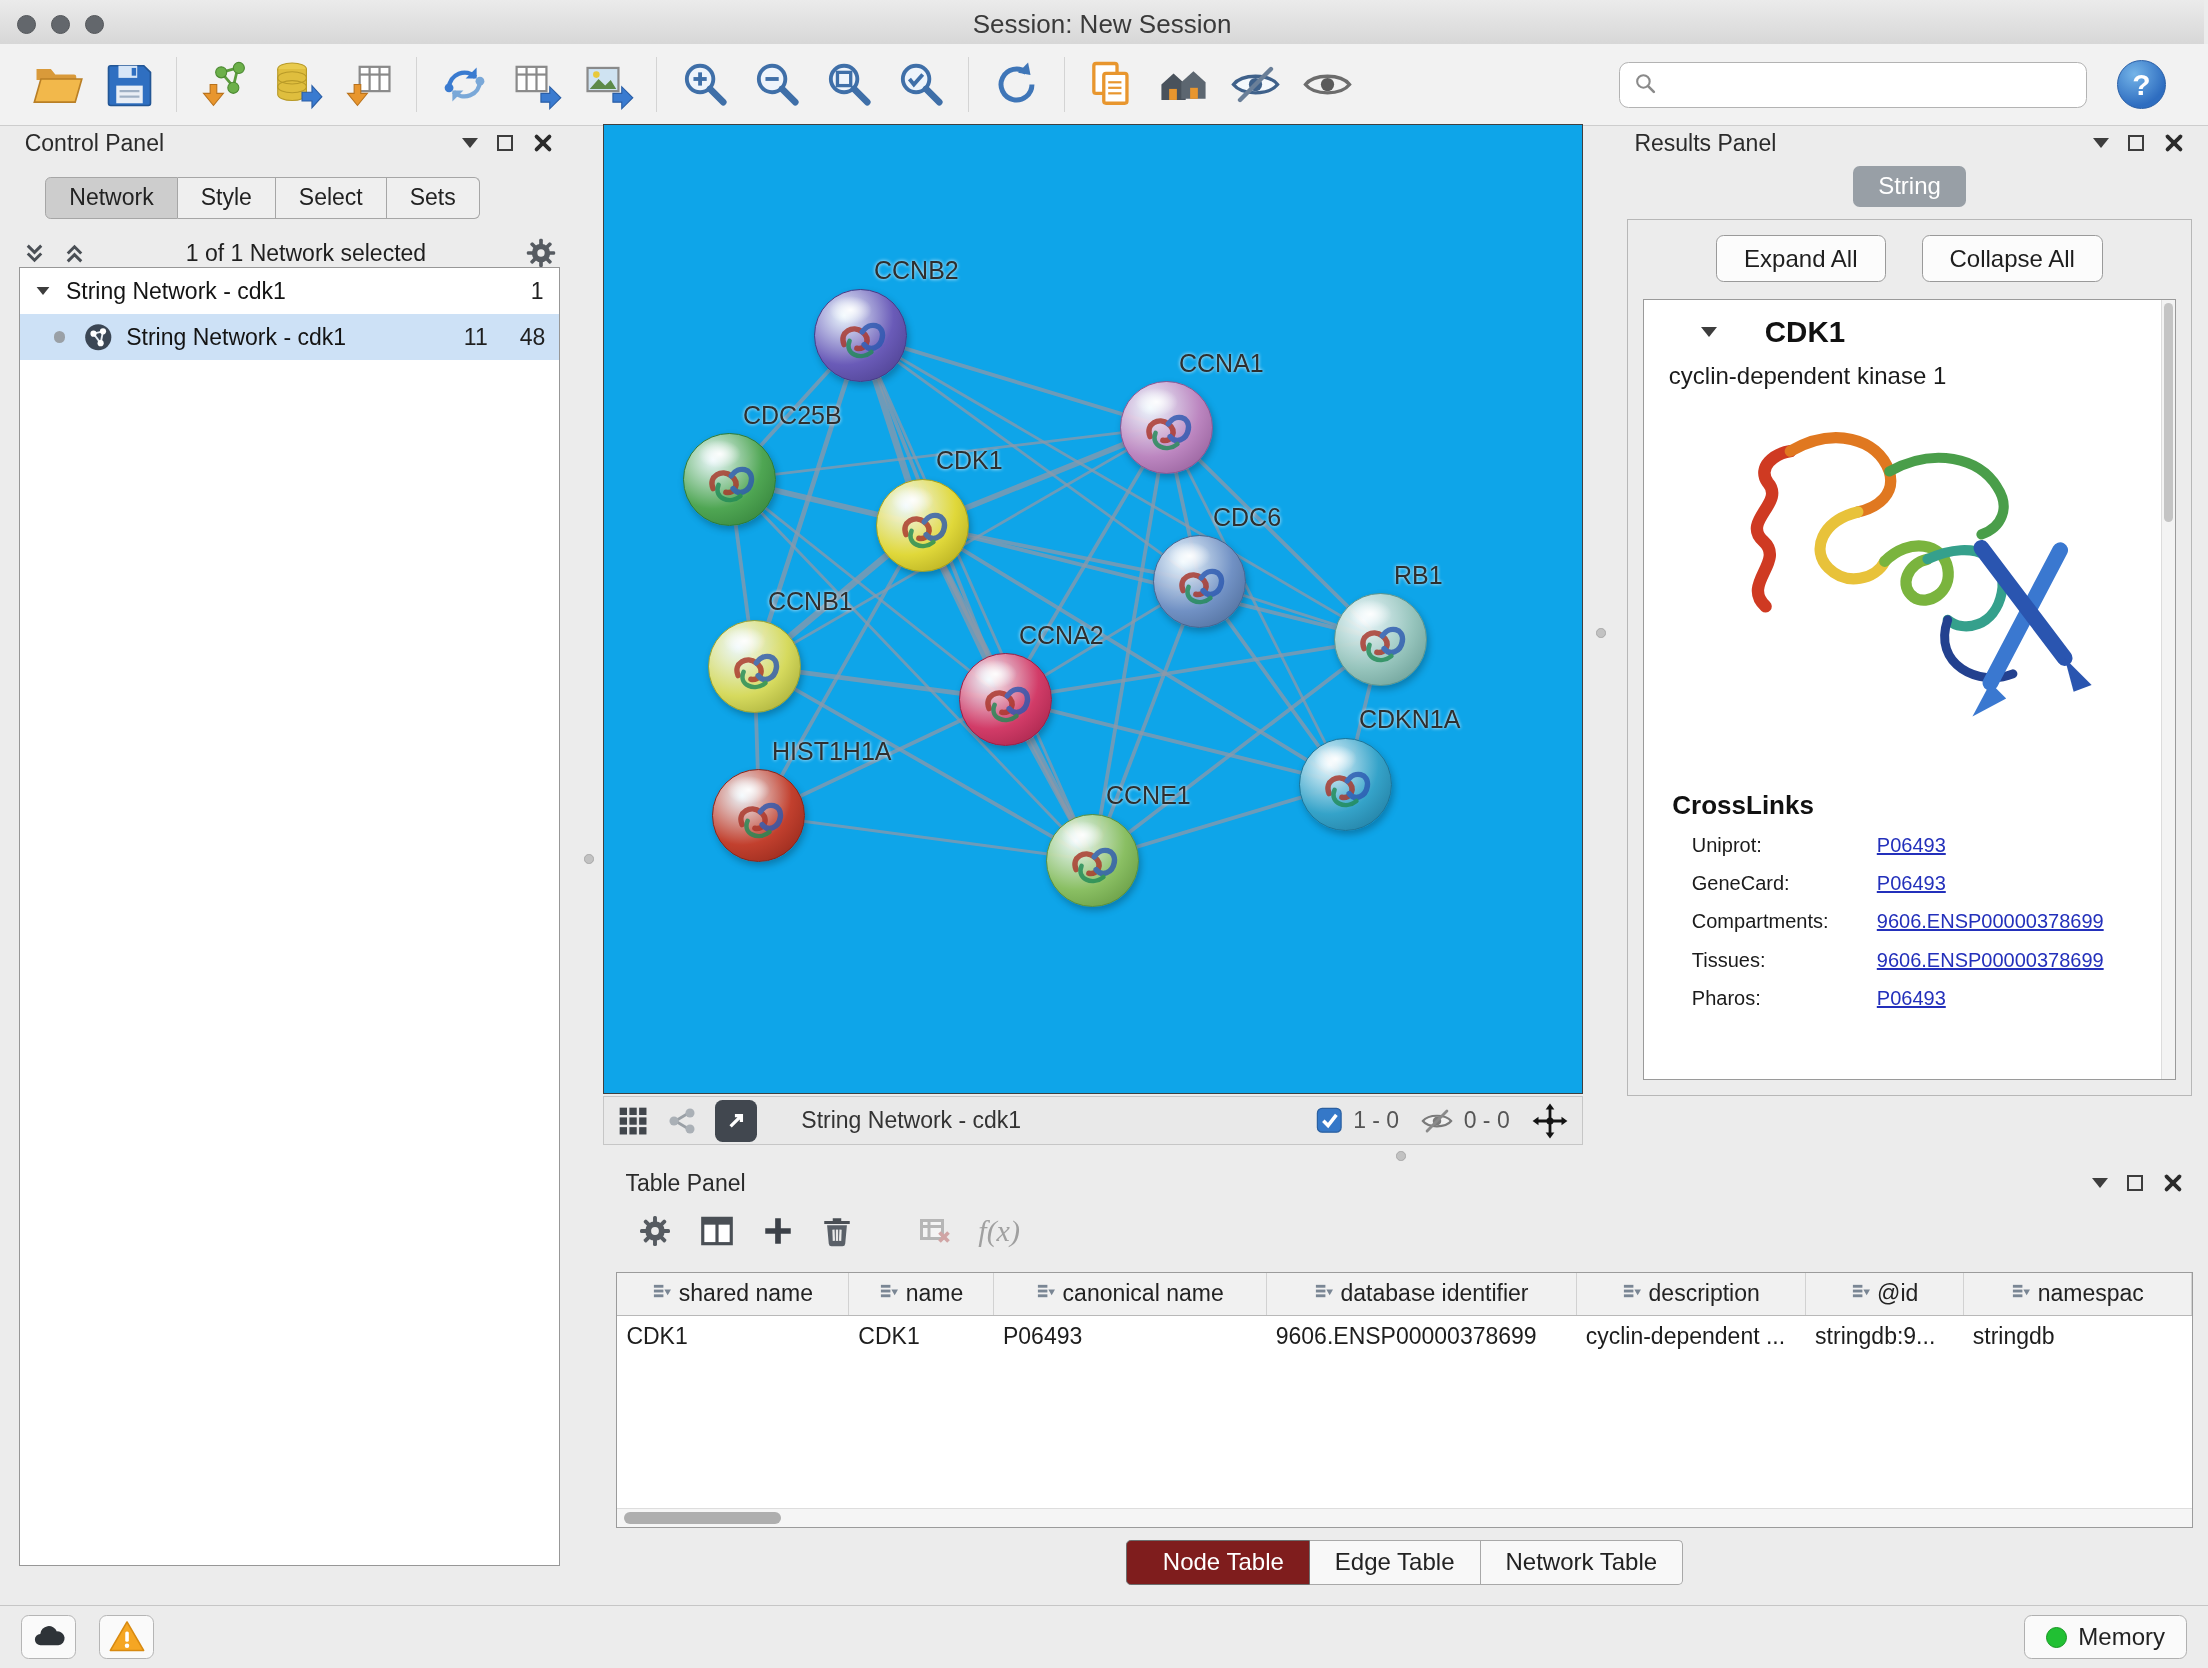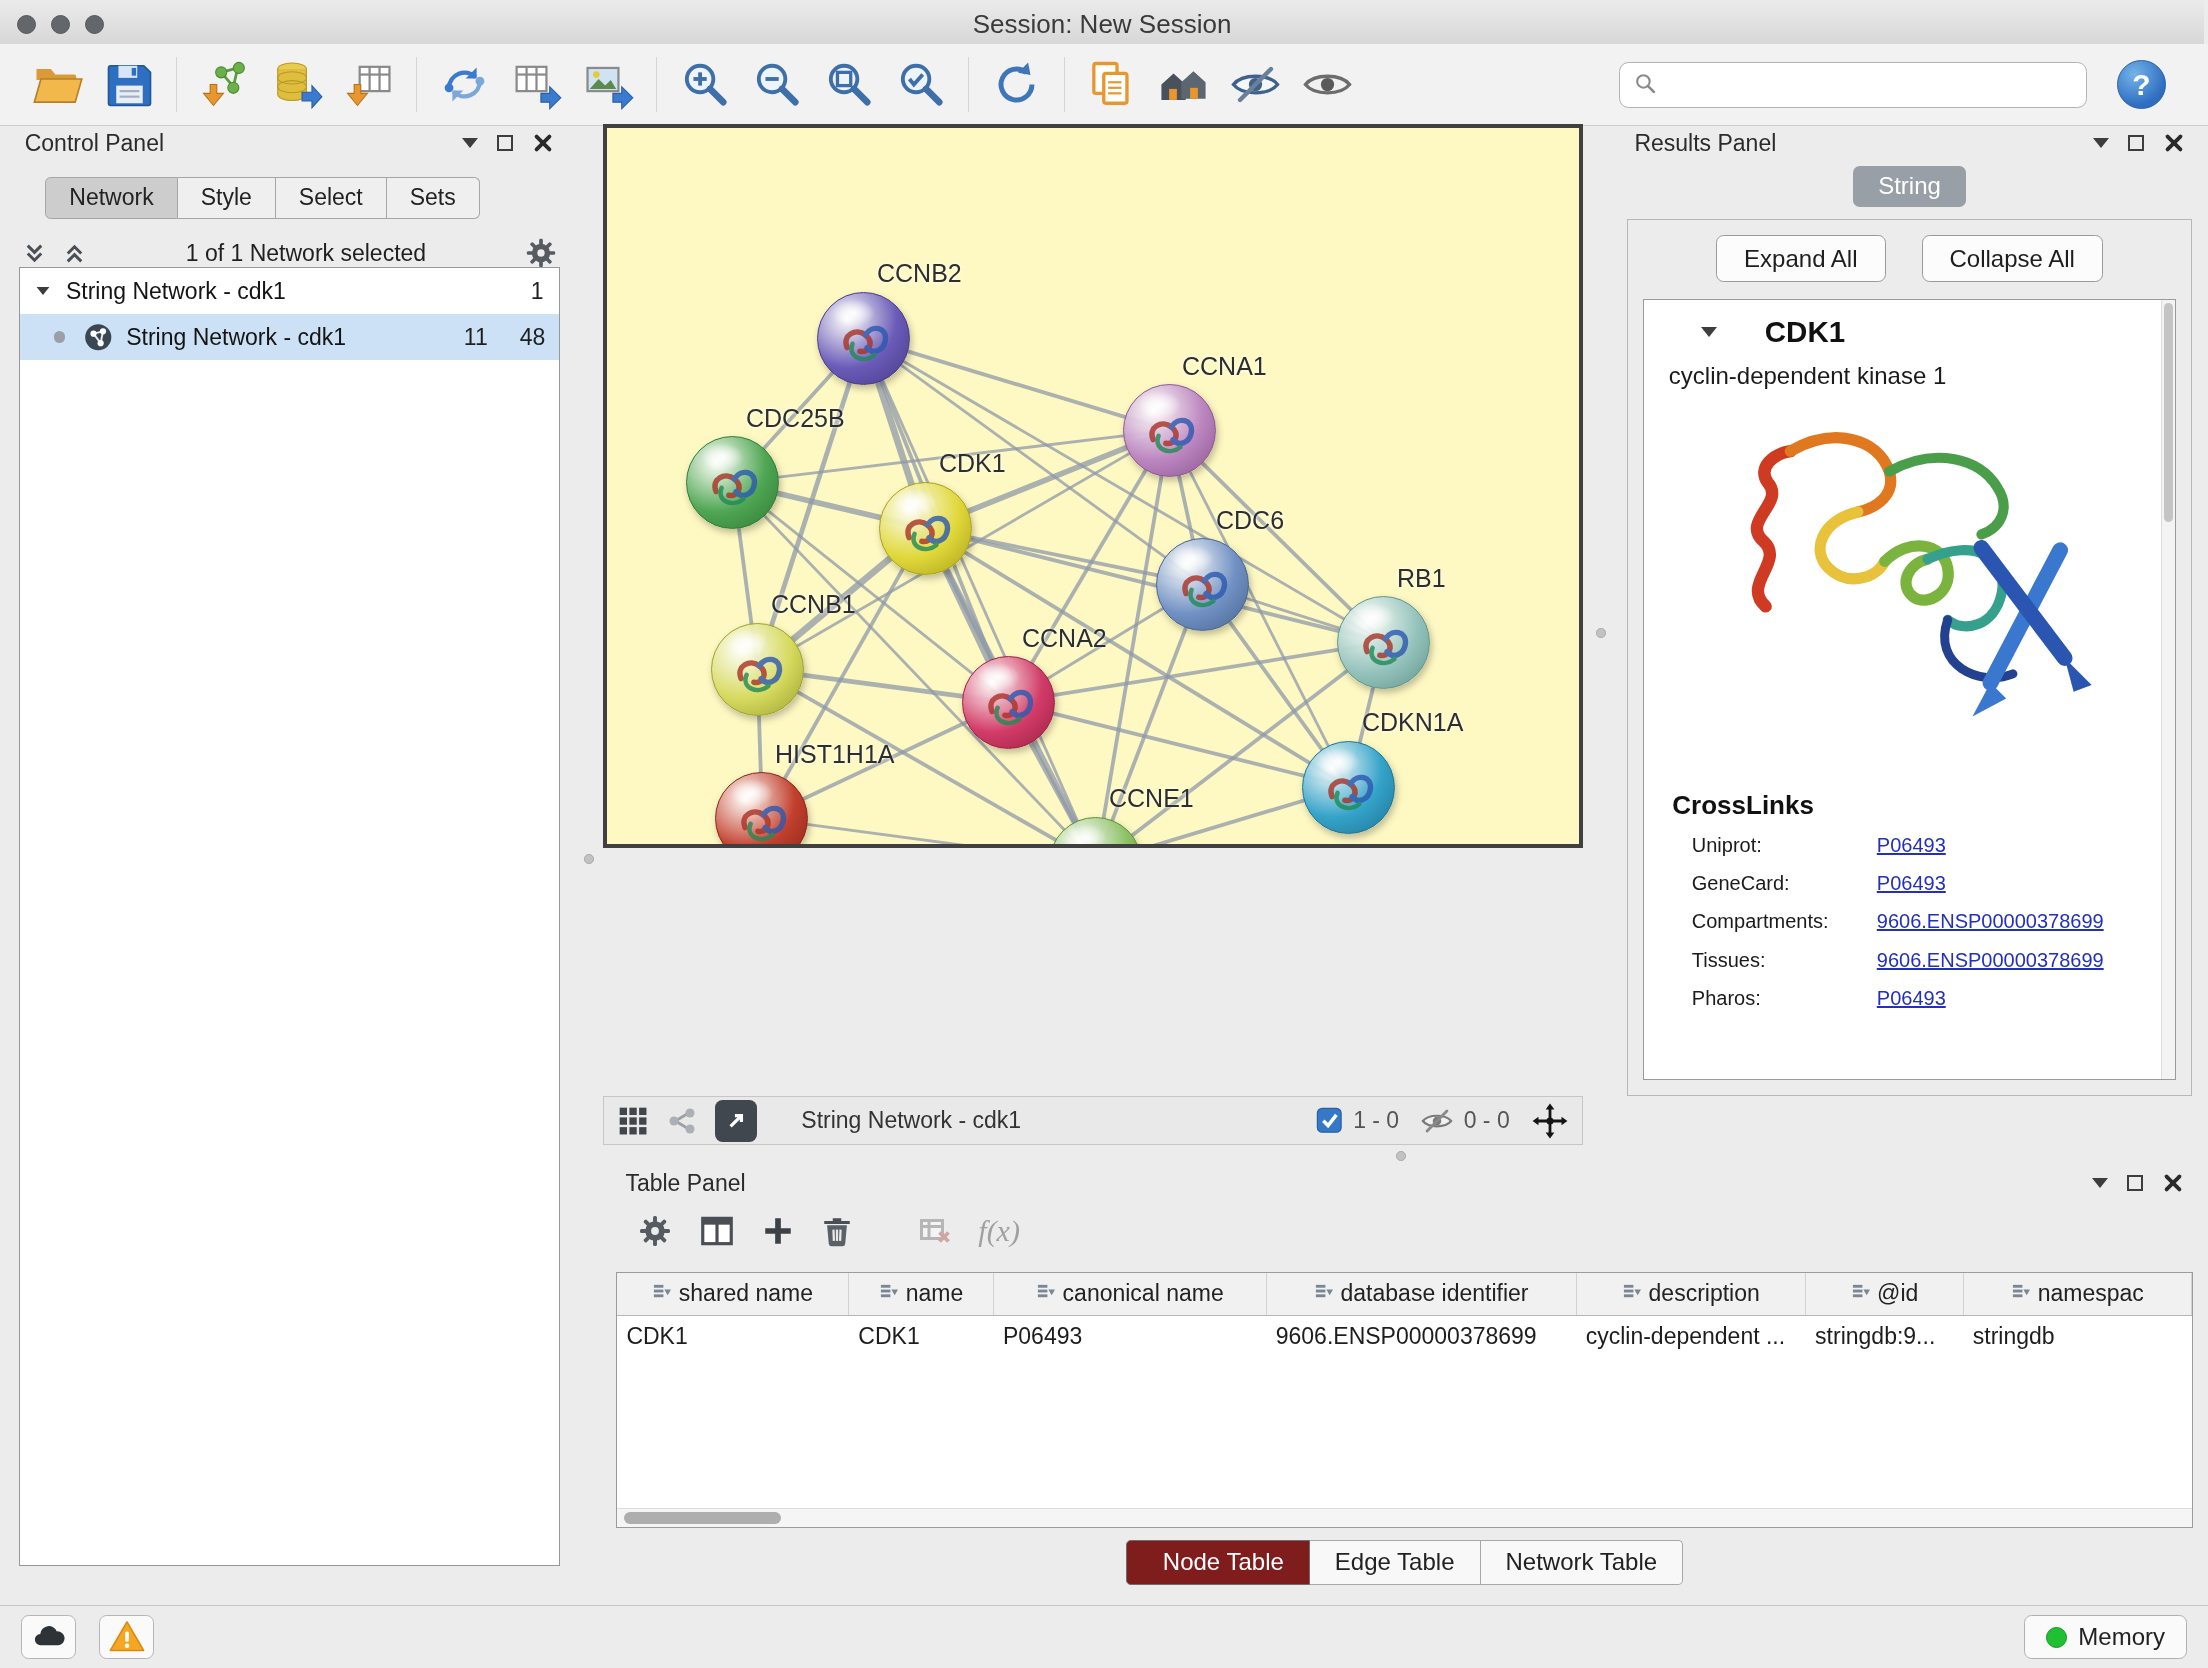--- a/index.html
+++ b/index.html
@@ -37,21 +37,21 @@
   .cp-netrow{display:flex;align-items:center;margin:17px 7.6px 9.5px 7.6px;gap:13.3px;}
   .cp-netrow .status{flex:1;text-align:center;font-size:23px;color:#1f1f1f;}
   .tree{position:absolute;left:5.7px;right:5.7px;top:143px;bottom:11.4px;background:#fff;border:1px solid #979797;overflow:hidden;}
   .tree-row{height:46px;display:flex;align-items:center;font-size:23px;color:#141414;}
   .tree-row.root{padding:0 15px;}
   .tree-row.child{padding:0 13.3px 0 34px;background:#cde1f6;}
   .tree-dot{width:11.4px;height:11.4px;border-radius:50%;background:#9aa0a6;flex:none;}
   .tree-num{color:#1f1f1f;}
 
   
-  .network-view{position:absolute;left:603px;top:124px;width:980px;height:724px;background:#fef9c3;border:4px solid #404040;overflow:hidden;}
+  .network-view{position:absolute;left:603px;top:124px;width:980px;height:970px;background:#0ea5e9;border:1px solid #404040;overflow:hidden;}
   .net-canvas{position:absolute;inset:0;}
   .node{position:absolute;width:93px;height:93px;border-radius:50%;box-shadow:1.9px 3.8px 7.6px rgba(0,0,0,.25);cursor:pointer;}
   .node::before{content:"";position:absolute;left:15%;top:7%;width:48%;height:30%;border-radius:50%;background:radial-gradient(closest-side,rgba(255,255,255,.95),rgba(255,255,255,0));}
   .node-label{position:absolute;font-size:25px;color:#2e2e2e;white-space:nowrap;text-shadow:0 0 3.8px #fff;}
   .network-statusbar{position:absolute;left:603px;top:1096px;width:980px;height:49px;background:#e9e9e9;border:1px solid #c6c6c6;display:flex;align-items:center;padding:0 13.3px;gap:17px;font-size:23px;color:#333;}
   .overview-btn{width:42px;height:42px;border-radius:7.6px;background:#41474f;display:flex;align-items:center;justify-content:center;cursor:pointer;}
   .ns-count{display:flex;align-items:center;gap:9.5px;color:#555;}
   .ns-right{margin-left:auto;display:flex;align-items:center;gap:21px;}
   .net-name{margin-left:27px;}
 

